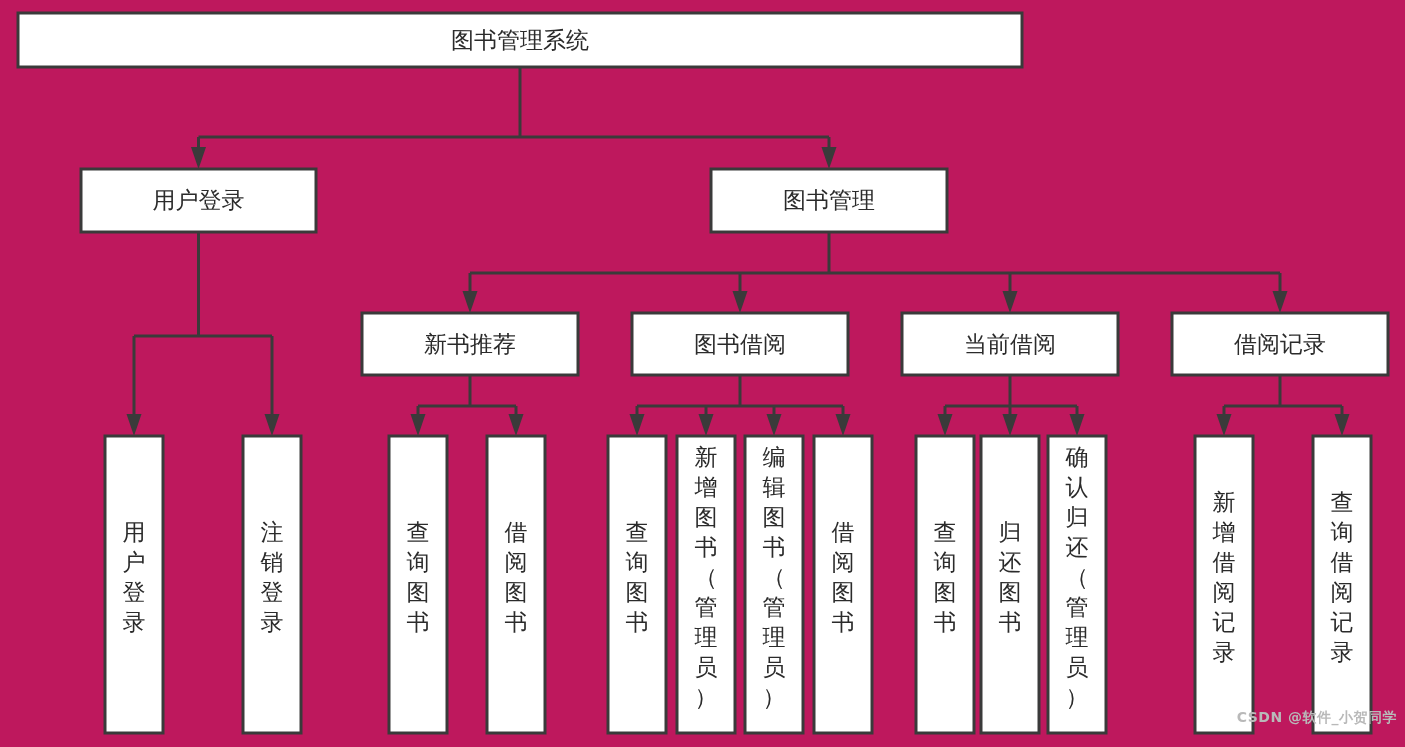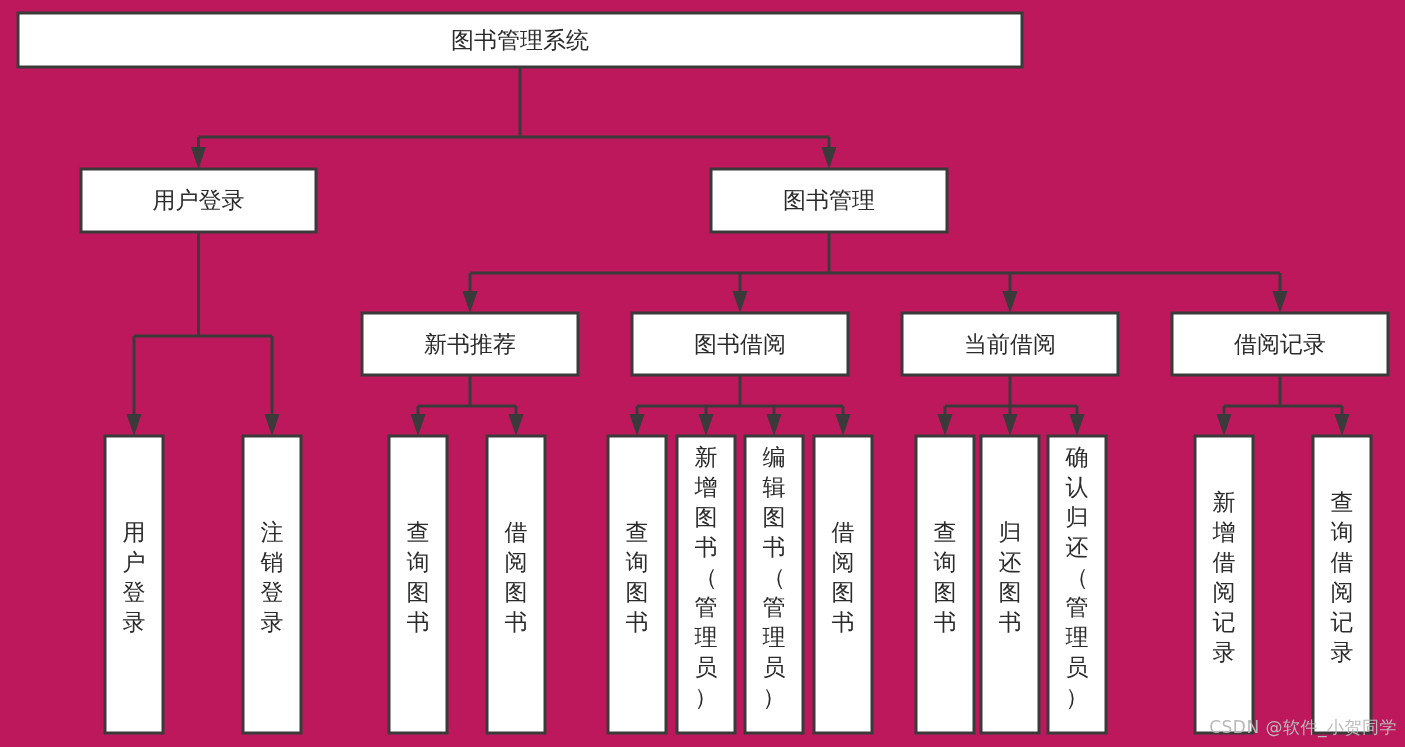--- a/index.html
+++ b/index.html
@@ -48,27 +48,28 @@
   }
   .node-label-vertical {
     fill: #2b2b2b;
     font-family: "DejaVu Sans", "Liberation Sans", sans-serif;
     font-size: 23px;
     text-anchor: middle;
   }
   .watermark {
     position: absolute;
     right: 8px;
-    bottom: 8px;
-    font-family: "DejaVu Sans", "Liberation Sans", sans-serif;
-    font-size: 17px;
+    bottom: 20px;
+    font-family: "DejaVu Sans", "Liberation Sans", sans-serif;
+    font-size: 14px;
     color: #b9b9b9;
     white-space: nowrap;
     letter-spacing: 0.5px;
     user-select: none;
+    font-weight: bold;
   }
 </style>
 </head>
 <body>
 
 <div id="diagram-root">
 
   <svg class="diagram-canvas" viewBox="0 0 1405 747" xmlns="http://www.w3.org/2000/svg">
     <g id="edge-layer">
         <g>

